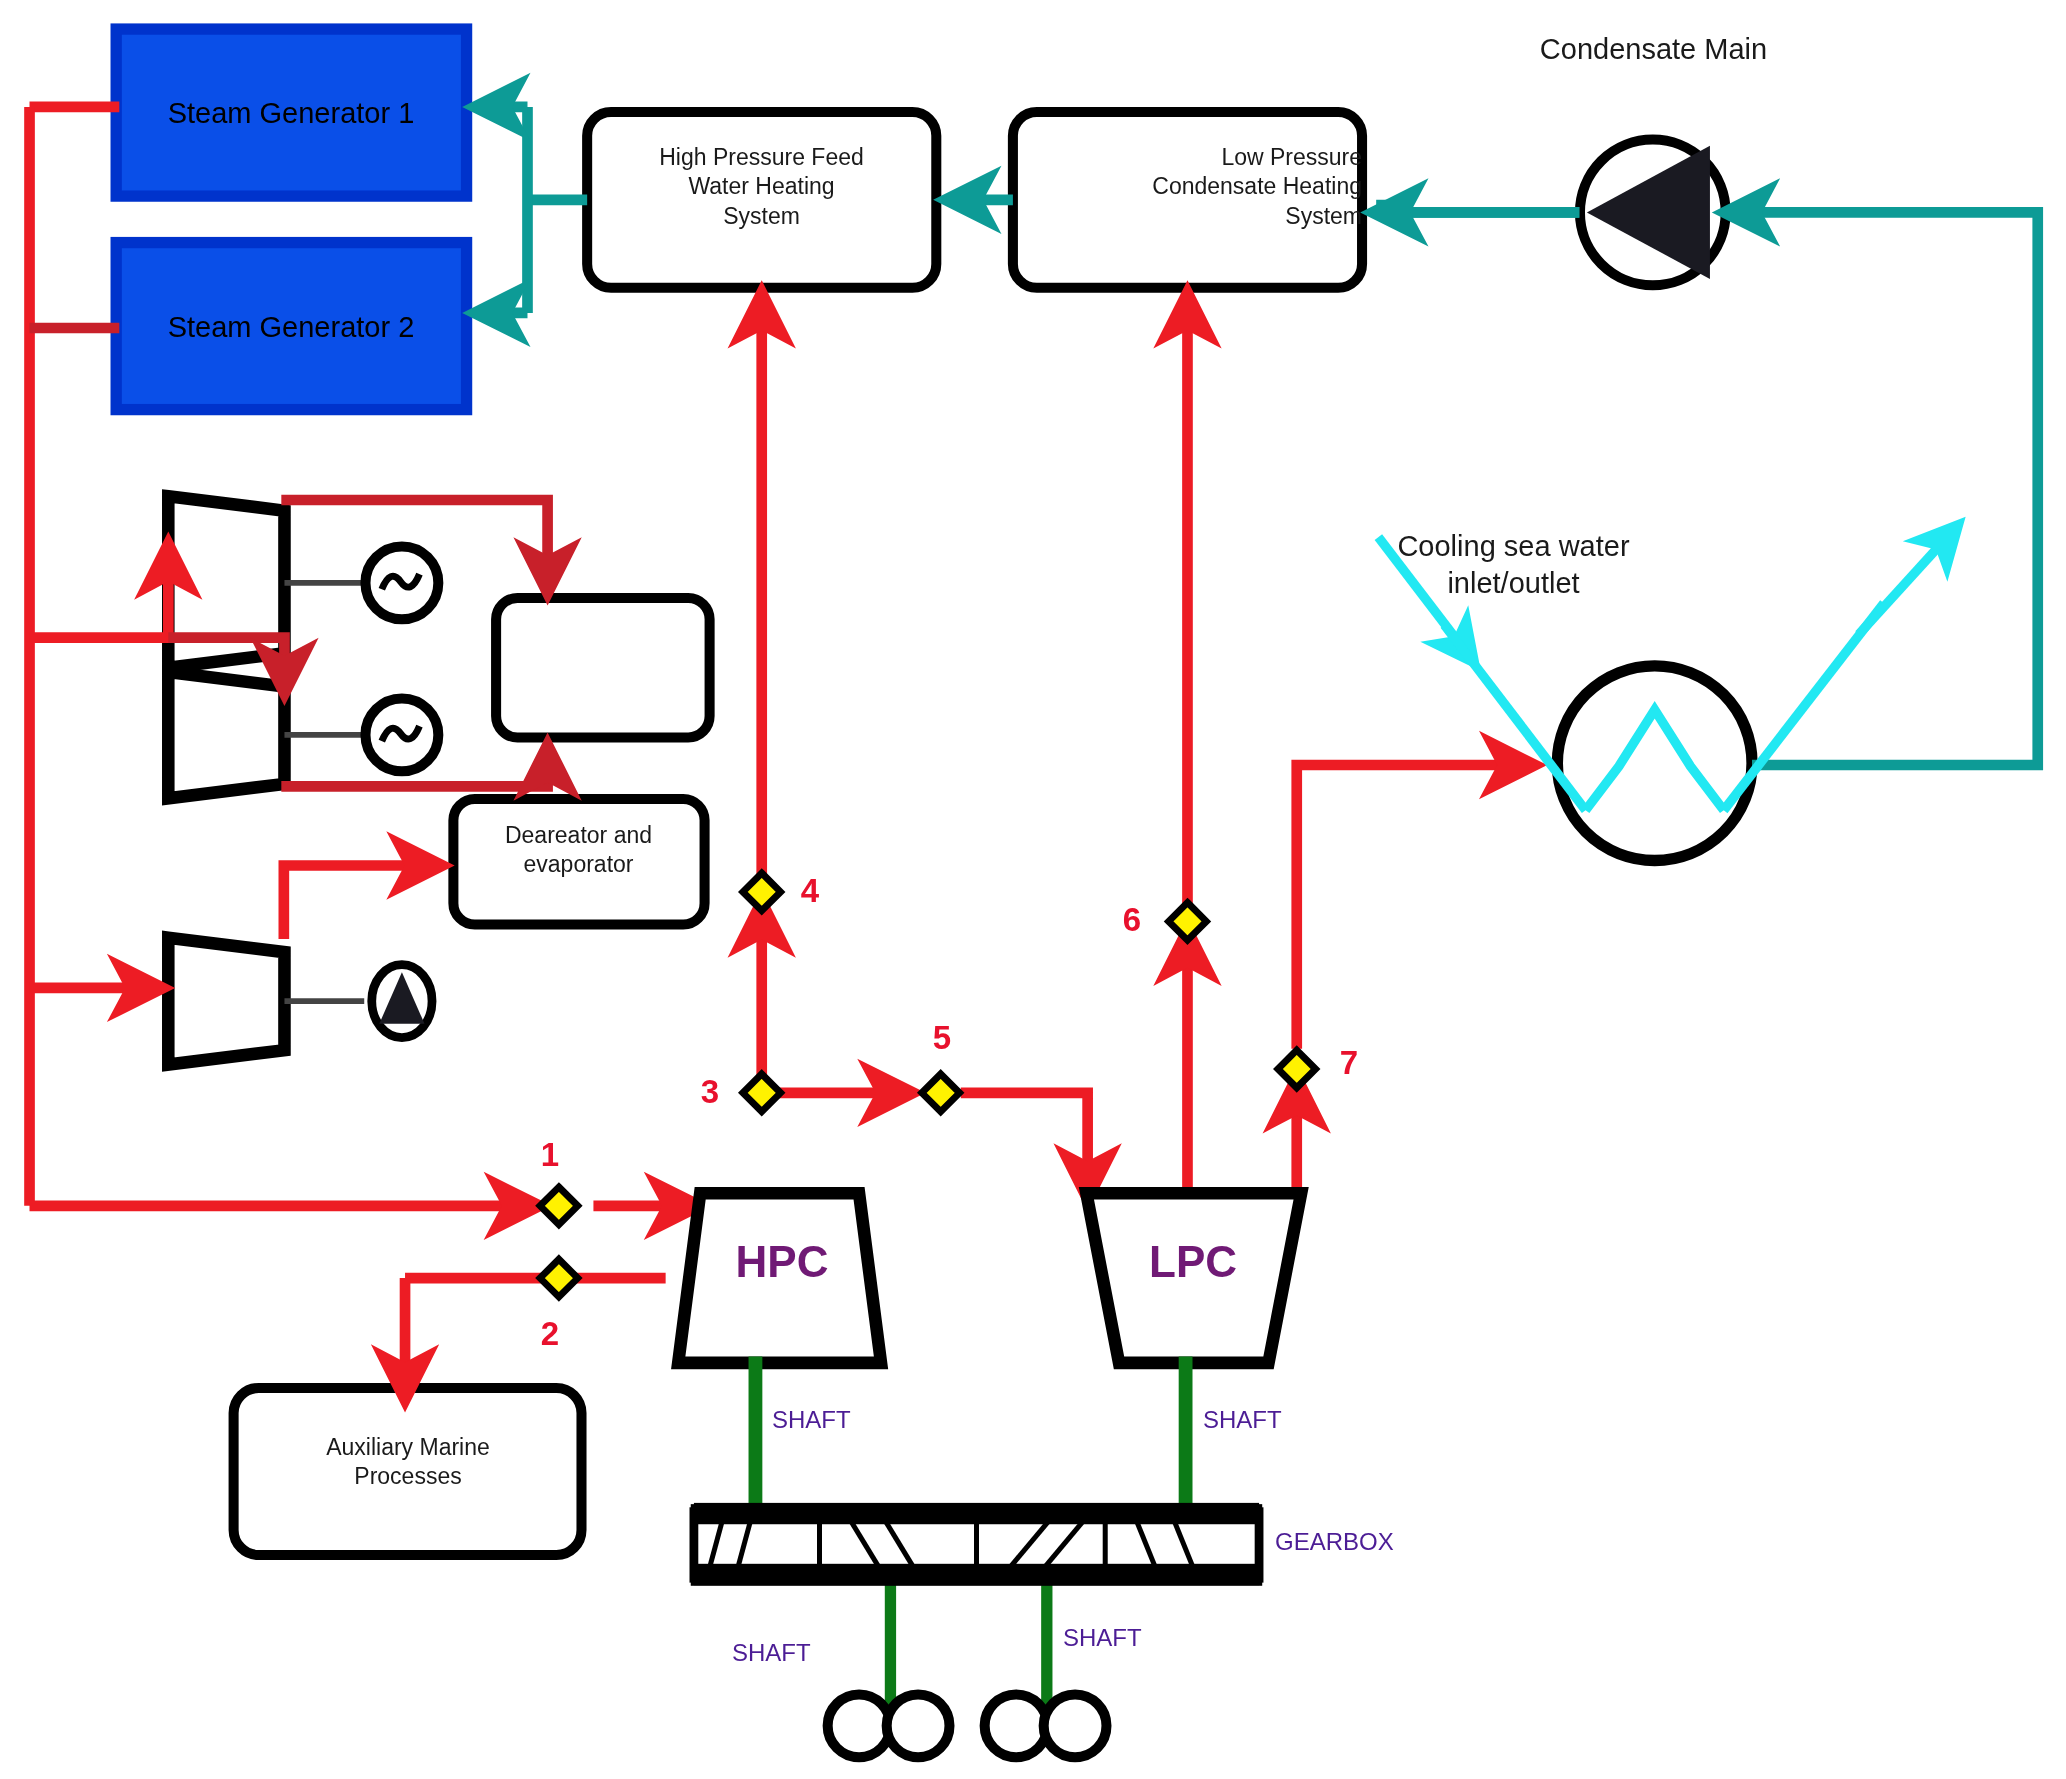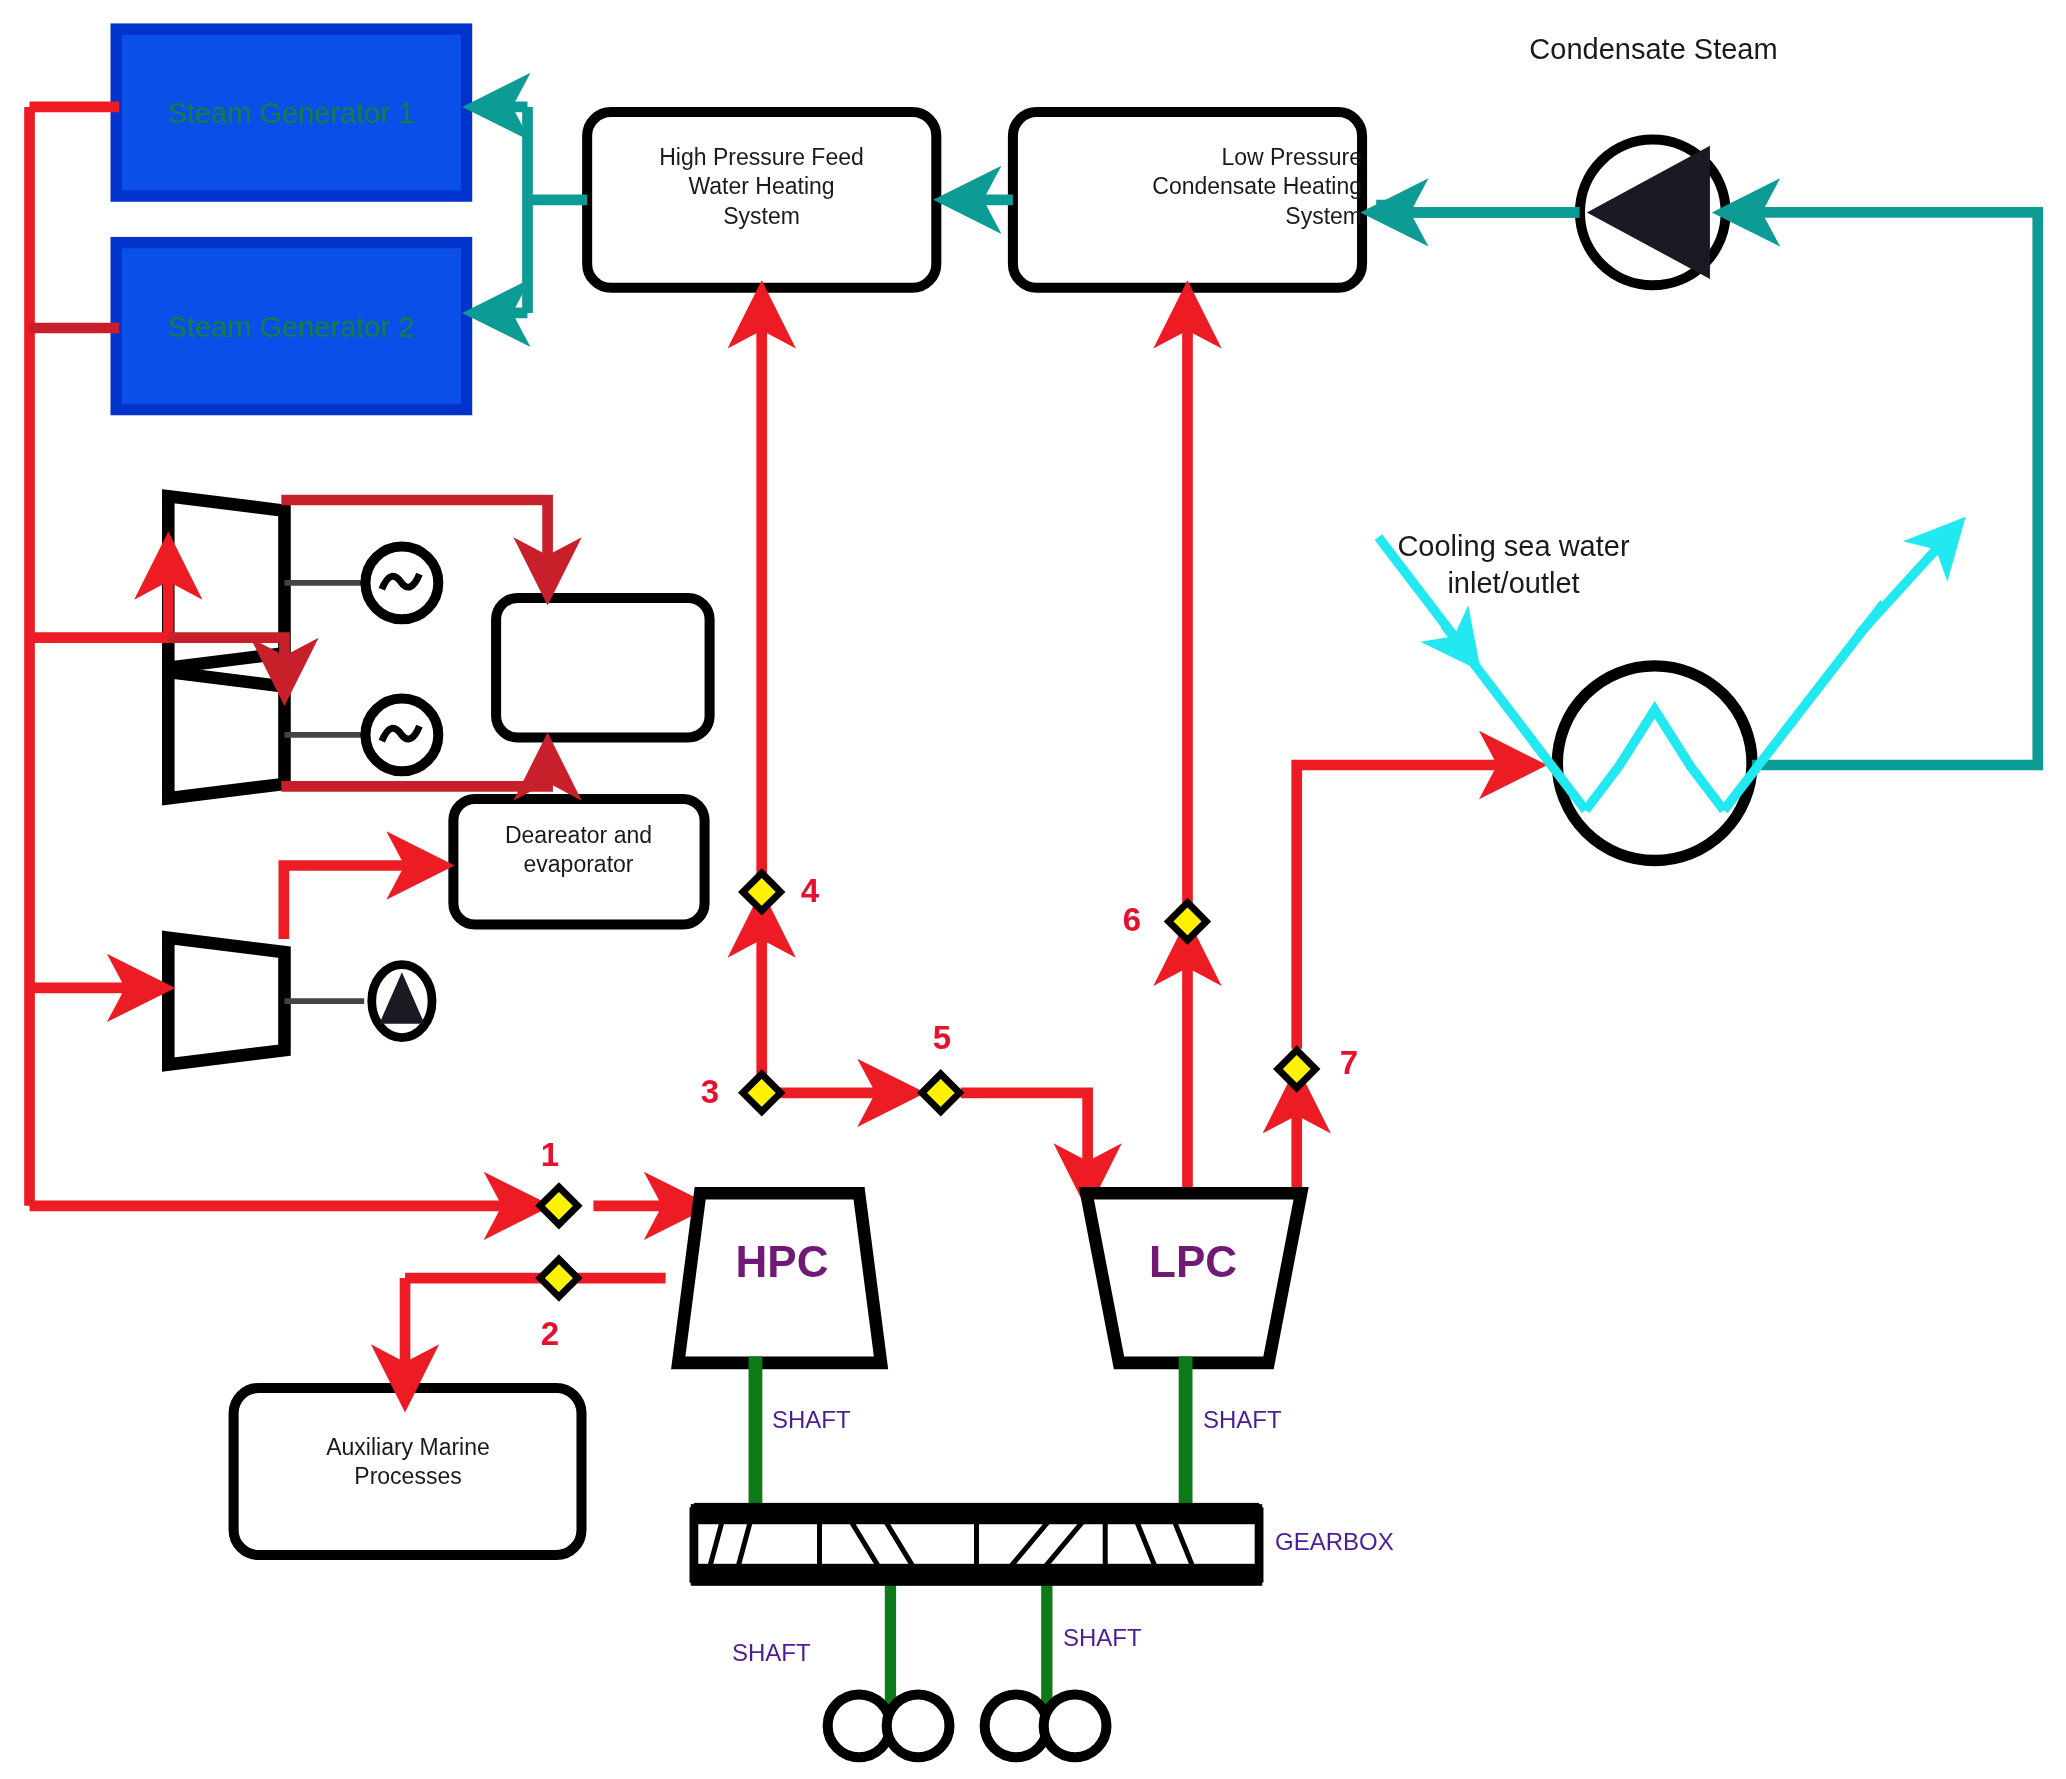--- a/index.html
+++ b/index.html
@@ -1,21 +1,21 @@
 <!DOCTYPE html>
 <html style="font-size:10px"><head>
 <meta charset="utf-8">
 <style>
   html,body{margin:0;padding:0;background:#ffffff;}
   body{font-family:"Liberation Sans", sans-serif;}
   #stage{position:relative;width:2066px;height:1780px;background:#fff;overflow:hidden;}
   #stage svg{position:absolute;left:0;top:0;width:2066px;height:1780px;}
   .lbl{position:absolute;color:#1a1a1a;font-family:"Liberation Sans",sans-serif;text-align:center;line-height:1.28;white-space:pre-line;}
   .boxlbl{font-size:23px;}
-  .sglbl{font-size:29px;color:#15803d;}
+  .sglbl{font-size:29px;color:#000000;}
   .bigbold{font-size:44px;font-weight:bold;color:#701a75;}
   .numlbl{font-size:33px;font-weight:bold;color:#e8112d;}
   .shaftlbl{font-size:24px;color:#4c1d95;}
   .freelbl{font-size:29px;color:#1a1a1a;}
 </style>
 </head>
 <body>
 
 <div id="stage">
 
@@ -244,21 +244,21 @@
 Water Heating
 System</div>
   <div class="lbl boxlbl" style="left:1013px;top:143px;width:349px;text-align:right;">Low Pressure
 Condensate Heating
 System</div>
   <div class="lbl boxlbl" style="left:234px;top:1433px;width:348px;">Auxiliary Marine
 Processes</div>
   <div class="lbl boxlbl" style="left:453px;top:821px;width:251px;">Deareator and
 evaporator</div>
 
-  <div class="lbl freelbl" style="left:1465px;top:31px;width:377px;">Condensate Steam</div>
+  <div class="lbl freelbl" style="left:1465px;top:31px;width:377px;">Condensate Main</div>
   <div class="lbl freelbl" style="left:1319px;top:528px;width:389px;text-align:center;">Cooling sea water
 inlet/outlet</div>
 
   <div class="lbl bigbold" style="left:688px;top:1234px;width:188px;">HPC</div>
   <div class="lbl bigbold" style="left:1105px;top:1234px;width:176px;">LPC</div>
   <div class="lbl shaftlbl" style="left:1275px;top:1527px;width:207px;text-align:left;">GEARBOX</div>
 
   <div class="lbl shaftlbl" style="left:772px;top:1405px;width:151px;text-align:left;">SHAFT</div>
   <div class="lbl shaftlbl" style="left:1203px;top:1405px;width:151px;text-align:left;">SHAFT</div>
   <div class="lbl shaftlbl" style="left:732px;top:1638px;width:151px;text-align:left;">SHAFT</div>

